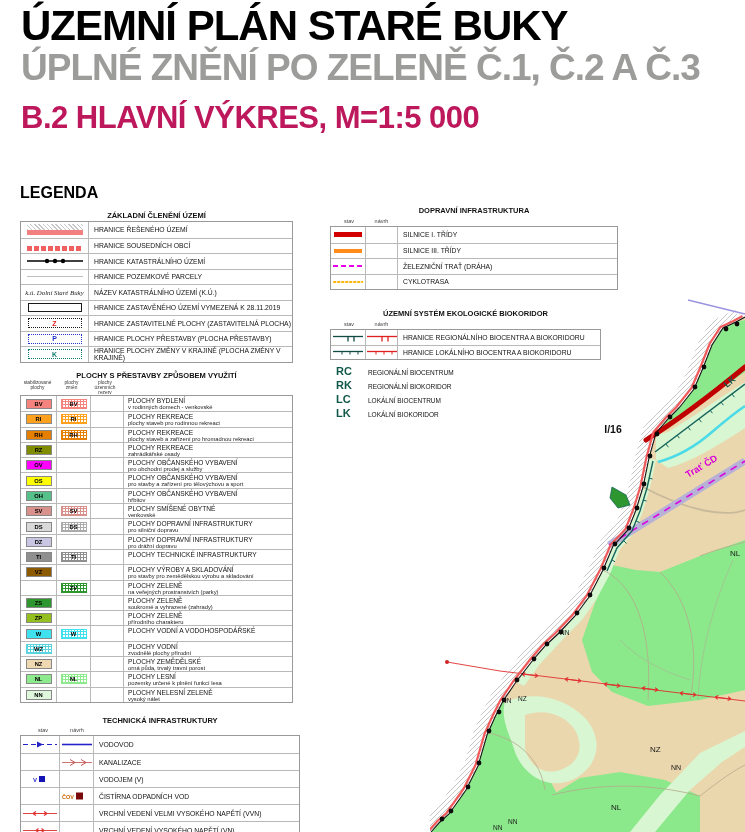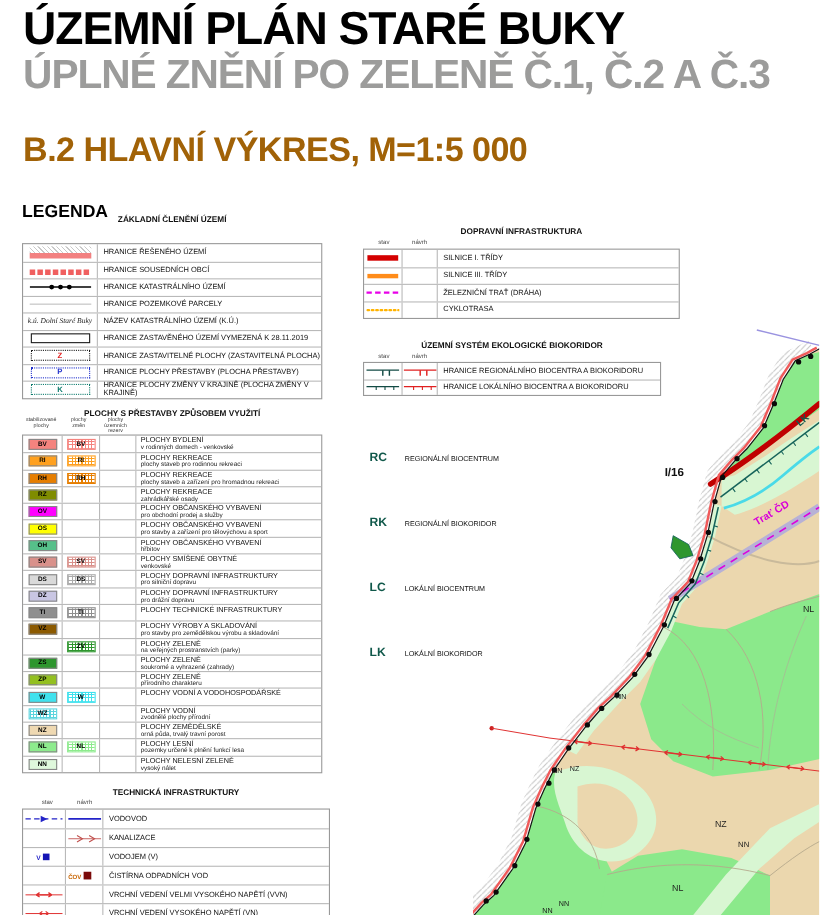--- a/index.html
+++ b/index.html
@@ -1,21 +1,21 @@
 <!DOCTYPE html>
 <html><head>
 <meta charset="utf-8">
 <style>
   html,body{margin:0;padding:0;}
   body{width:745px;height:832px;position:relative;overflow:hidden;background:#fff;
        font-family:"Liberation Sans",sans-serif;color:#000;}
   
   .t1{position:absolute;left:21px;top:2px;font-size:42px;font-weight:bold;letter-spacing:-1px;white-space:nowrap;}
   .t2{position:absolute;left:21px;top:47px;font-size:37px;font-weight:bold;letter-spacing:-1px;color:#9C9C9B;white-space:nowrap;}
-  .t3{position:absolute;left:21px;top:100px;font-size:31px;font-weight:bold;letter-spacing:-0.5px;color:#a16207;white-space:nowrap;margin-top:18px;}
+  .t3{position:absolute;left:21px;top:100px;font-size:31px;font-weight:bold;letter-spacing:-0.5px;color:#be185d;white-space:nowrap;}
   .legenda{position:absolute;left:20px;top:184px;font-size:16px;font-weight:bold;}
   
   .ttl{position:absolute;font-size:7.5px;font-weight:bold;text-align:center;color:#111;}
   .mini{position:absolute;font-size:5.5px;color:#444;text-align:center;}
   .pch{position:absolute;font-size:4.8px;line-height:5px;text-align:center;color:#333;}
   .ltab{position:absolute;border:1px solid #999;background:#fff;box-sizing:border-box;}
   .lrow{display:flex;align-items:center;border-top:1px solid #B9B9B9;box-sizing:border-box;}
   .lrow:first-child{border-top:0;}
   .zsym{width:67px;align-self:stretch;display:flex;justify-content:center;align-items:center;border-right:1px solid #B9B9B9;}
   .zlbl{flex:1;padding-left:5px;font-size:6.8px;color:#111;}
@@ -42,34 +42,34 @@
   .drow{height:15.5px;}
   .urow{height:14.5px;}
   .c-stav{width:38px;align-self:stretch;display:flex;align-items:center;justify-content:center;}
   .c-navrh{width:33px;align-self:stretch;display:flex;align-items:center;justify-content:center;border-left:1px solid #B9B9B9;}
   .c-tlab{flex:1;align-self:stretch;display:flex;align-items:center;border-left:1px solid #B9B9B9;
           padding-left:5px;font-size:6.8px;color:#111;}
   .c-dstav{width:34px;align-self:stretch;display:flex;align-items:center;justify-content:center;}
   .c-dnavrh{width:31px;align-self:stretch;border-left:1px solid #B9B9B9;}
   .bar{display:block;}
   
-  .abbr-row{display:flex;align-items:baseline;height:14px;margin-top:45px;}
+  .abbr-row{display:flex;align-items:baseline;height:14px;}
   .abbr-code{width:32px;font-size:11px;font-weight:bold;color:#10584A;}
   .abbr-lbl{font-size:6.5px;color:#111;}
   .mapsvg{position:absolute;left:430px;top:280px;}
 </style>
 </head>
 <body>
 
 <div class="t1">ÚZEMNÍ PLÁN STARÉ BUKY</div>
 <div class="t2">ÚPLNÉ ZNĚNÍ PO ZELENĚ Č.1, Č.2 A Č.3</div>
 <div class="t3">B.2 HLAVNÍ VÝKRES, M=1:5 000</div>
 <div class="legenda">LEGENDA</div>
 
-<div class="ttl" style="left:20px;top:195px;width:273px;">ZÁKLADNÍ ČLENĚNÍ ÚZEMÍ</div>
+<div class="ttl" style="left:20px;top:211px;width:273px;">ZÁKLADNÍ ČLENĚNÍ ÚZEMÍ</div>
 <div class="ltab" id="tab-zakladni" style="left:20px;top:221px;width:273px;">
     <div class="lrow" style="height: 15.5px;">
       <div class="zsym">
         <div class="z-res">
           <div class="z-res-h"></div>
           <div class="z-res-b"></div>
         </div>
       </div>
       <div class="zlbl">HRANICE ŘEŠENÉHO ÚZEMÍ</div>
     </div>

